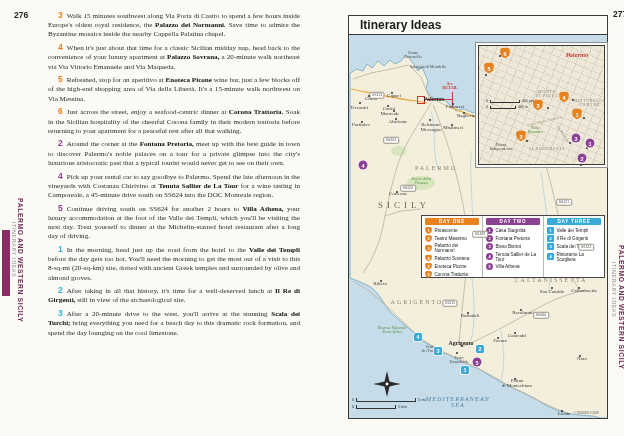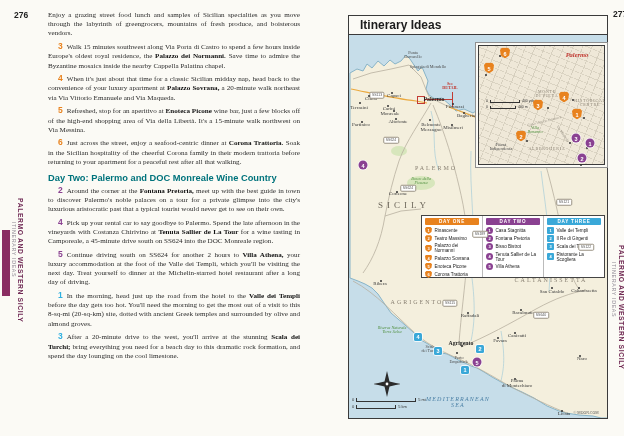--- a/index.html
+++ b/index.html
@@ -102,30 +102,29 @@
 
   <div class="tab-rect" style="left:2px;top:230px;width:8px;height:66px;"></div>
   <div class="vtext vsub" style="left:11px;top:222px;height:76px;">ITINERARY IDEAS</div>
   <div class="vtext vtitle" style="left:17px;top:198px;height:140px;">PALERMO AND WESTERN SICILY</div>
 
   <div class="tab-rect" style="left:630px;top:230px;width:8px;height:58px;"></div>
   <div class="vtext vsub" style="left:611px;top:262px;height:76px;">ITINERARY IDEAS</div>
   <div class="vtext vtitle" style="left:618px;top:245px;height:140px;">PALERMO AND WESTERN SICILY</div>
 
   <div id="left-body">
-      <p class="intro"><span>Enjoy a grazing street food lunch and samples of Sicilian specialties as you move through the labyrinth of greengrocers, mountains of fresh produce, and boisterous vendors.</span></p>
       <p class="step"><span class="num" style="color: rgb(232, 130, 30);">3</span><span>Walk 15 minutes southwest along Via Porta di Castro to spend a few hours inside Europe's oldest royal residence, the </span><span class="b">Palazzo dei Normanni.</span><span> Save time to admire the Byzantine mosaics inside the nearby Cappella Palatina chapel.</span></p>
       <p class="step"><span class="num" style="color: rgb(232, 130, 30);">4</span><span>When it's just about that time for a classic Sicilian midday nap, head back to the convenience of your luxury apartment at </span><span class="b">Palazzo Sovrana,</span><span> a 20-minute walk northeast via Via Vittorio Emanuele and Via Maqueda.</span></p>
       <p class="step"><span class="num" style="color: rgb(232, 130, 30);">5</span><span>Refreshed, stop for an aperitivo at </span><span class="b">Enoteca Picone</span><span> wine bar, just a few blocks off of the high-end shopping area of Via della Libertà. It's a 15-minute walk northwest on Via Messina.</span></p>
       <p class="step"><span class="num" style="color: rgb(232, 130, 30);">6</span><span>Just across the street, enjoy a seafood-centric dinner at </span><span class="b">Corona Trattoria.</span><span> Soak in the Sicilian hospitality of the cheerful Corona family in their modern trattoria before returning to your apartment for a peaceful rest after all that walking.</span></p>
-      <h2 style="color: rgb(0, 115, 124);">Day Two: Palermo and DOC Monreale Wine Country</h2>
       <p class="step"><span class="num" style="color: rgb(138, 65, 145);">2</span><span>Around the corner at the </span><span class="b">Fontana Pretoria,</span><span> meet up with the best guide in town to discover Palermo's noble palaces on a tour for a private glimpse into the city's luxurious aristocratic past that a typical tourist would never get to see on their own.</span></p>
       <p class="step"><span class="num" style="color: rgb(138, 65, 145);">4</span><span>Pick up your rental car to say goodbye to Palermo. Spend the late afternoon in the vineyards with Costanza Chirivino at </span><span class="b">Tenuta Sallier de La Tour</span><span> for a wine tasting in Camporeale, a 45-minute drive south on SS624 into the DOC Monreale region.</span></p>
       <p class="step"><span class="num" style="color: rgb(138, 65, 145);">5</span><span>Continue driving south on SS624 for another 2 hours to </span><span class="b">Villa Athena,</span><span> your luxury accommodation at the foot of the Valle dei Templi, which you'll be visiting the next day. Treat yourself to dinner at the Michelin-starred hotel restaurant after a long day of driving.</span></p>
       <p class="step"><span class="num" style="color: rgb(47, 176, 224);">1</span><span>In the morning, head just up the road from the hotel to the </span><span class="b">Valle dei Templi</span><span> before the day gets too hot. You'll need the morning to get the most out of a visit to this 8-sq-mi (20-sq-km) site, dotted with ancient Greek temples and surrounded by olive and almond groves.</span></p>
+      <p class="step"><span class="num" style="color: rgb(47, 176, 224);">2</span><span>After taking in all that history, it's time for a well-deserved lunch at </span><span class="b">Il Re di Girgenti,</span><span> still in view of the archaeological site.</span></p>
       <p class="step"><span class="num" style="color: rgb(47, 176, 224);">3</span><span>After a 20-minute drive to the west, you'll arrive at the stunning </span><span class="b">Scala dei Turchi;</span><span> bring everything you need for a beach day to this dramatic rock formation, and spend the day lounging on the cool limestone.</span></p>
     </div>
 
   <div id="map-frame">
     <div id="map-title">Itinerary Ideas</div>
     <svg id="map-svg" width="258" height="383" viewBox="348 34 258 383">
       <rect x="348" y="34" width="258" height="383" fill="#c6dde9"></rect>
       <path d="M349,72 L356,68 L362,70 L366,63 L371,67 L377,60 L383,65 L389,59 L394,63 L400,60 L405,54 L409,58 L413,64 L417,70 L421,66 L424,73 L427,80 L425,88 L428,94 L434,98 L441,97 L449,104 L455,110 L463,108 L472,112 L478,108 L483,112 L490,118 L498,124 L508,130 L520,136 L535,144 L552,151 L570,156 L590,160 L607,163 L607,417 L600,417 L592,415 L578,414 L565,412 L558,410 L546,405 L533,397 L521,391 L510,386 L500,381 L491,376 L483,371 L476,367 L470,365 L464,362 L459,360 L452,356 L446,353 L441,352 L434,348 L427,343 L420,339 L412,331 L404,324 L397,318 L390,312 L383,302 L377,293 L371,287 L364,283 L357,280 L349,277 Z" fill="#f4efdd" stroke="#88b4c8" stroke-width="1"></path>
       <ellipse cx="420" cy="182" rx="14" ry="7" fill="#d7e6bc"></ellipse>
       <ellipse cx="398" cy="150" rx="8" ry="5" fill="#d7e6bc"></ellipse>

